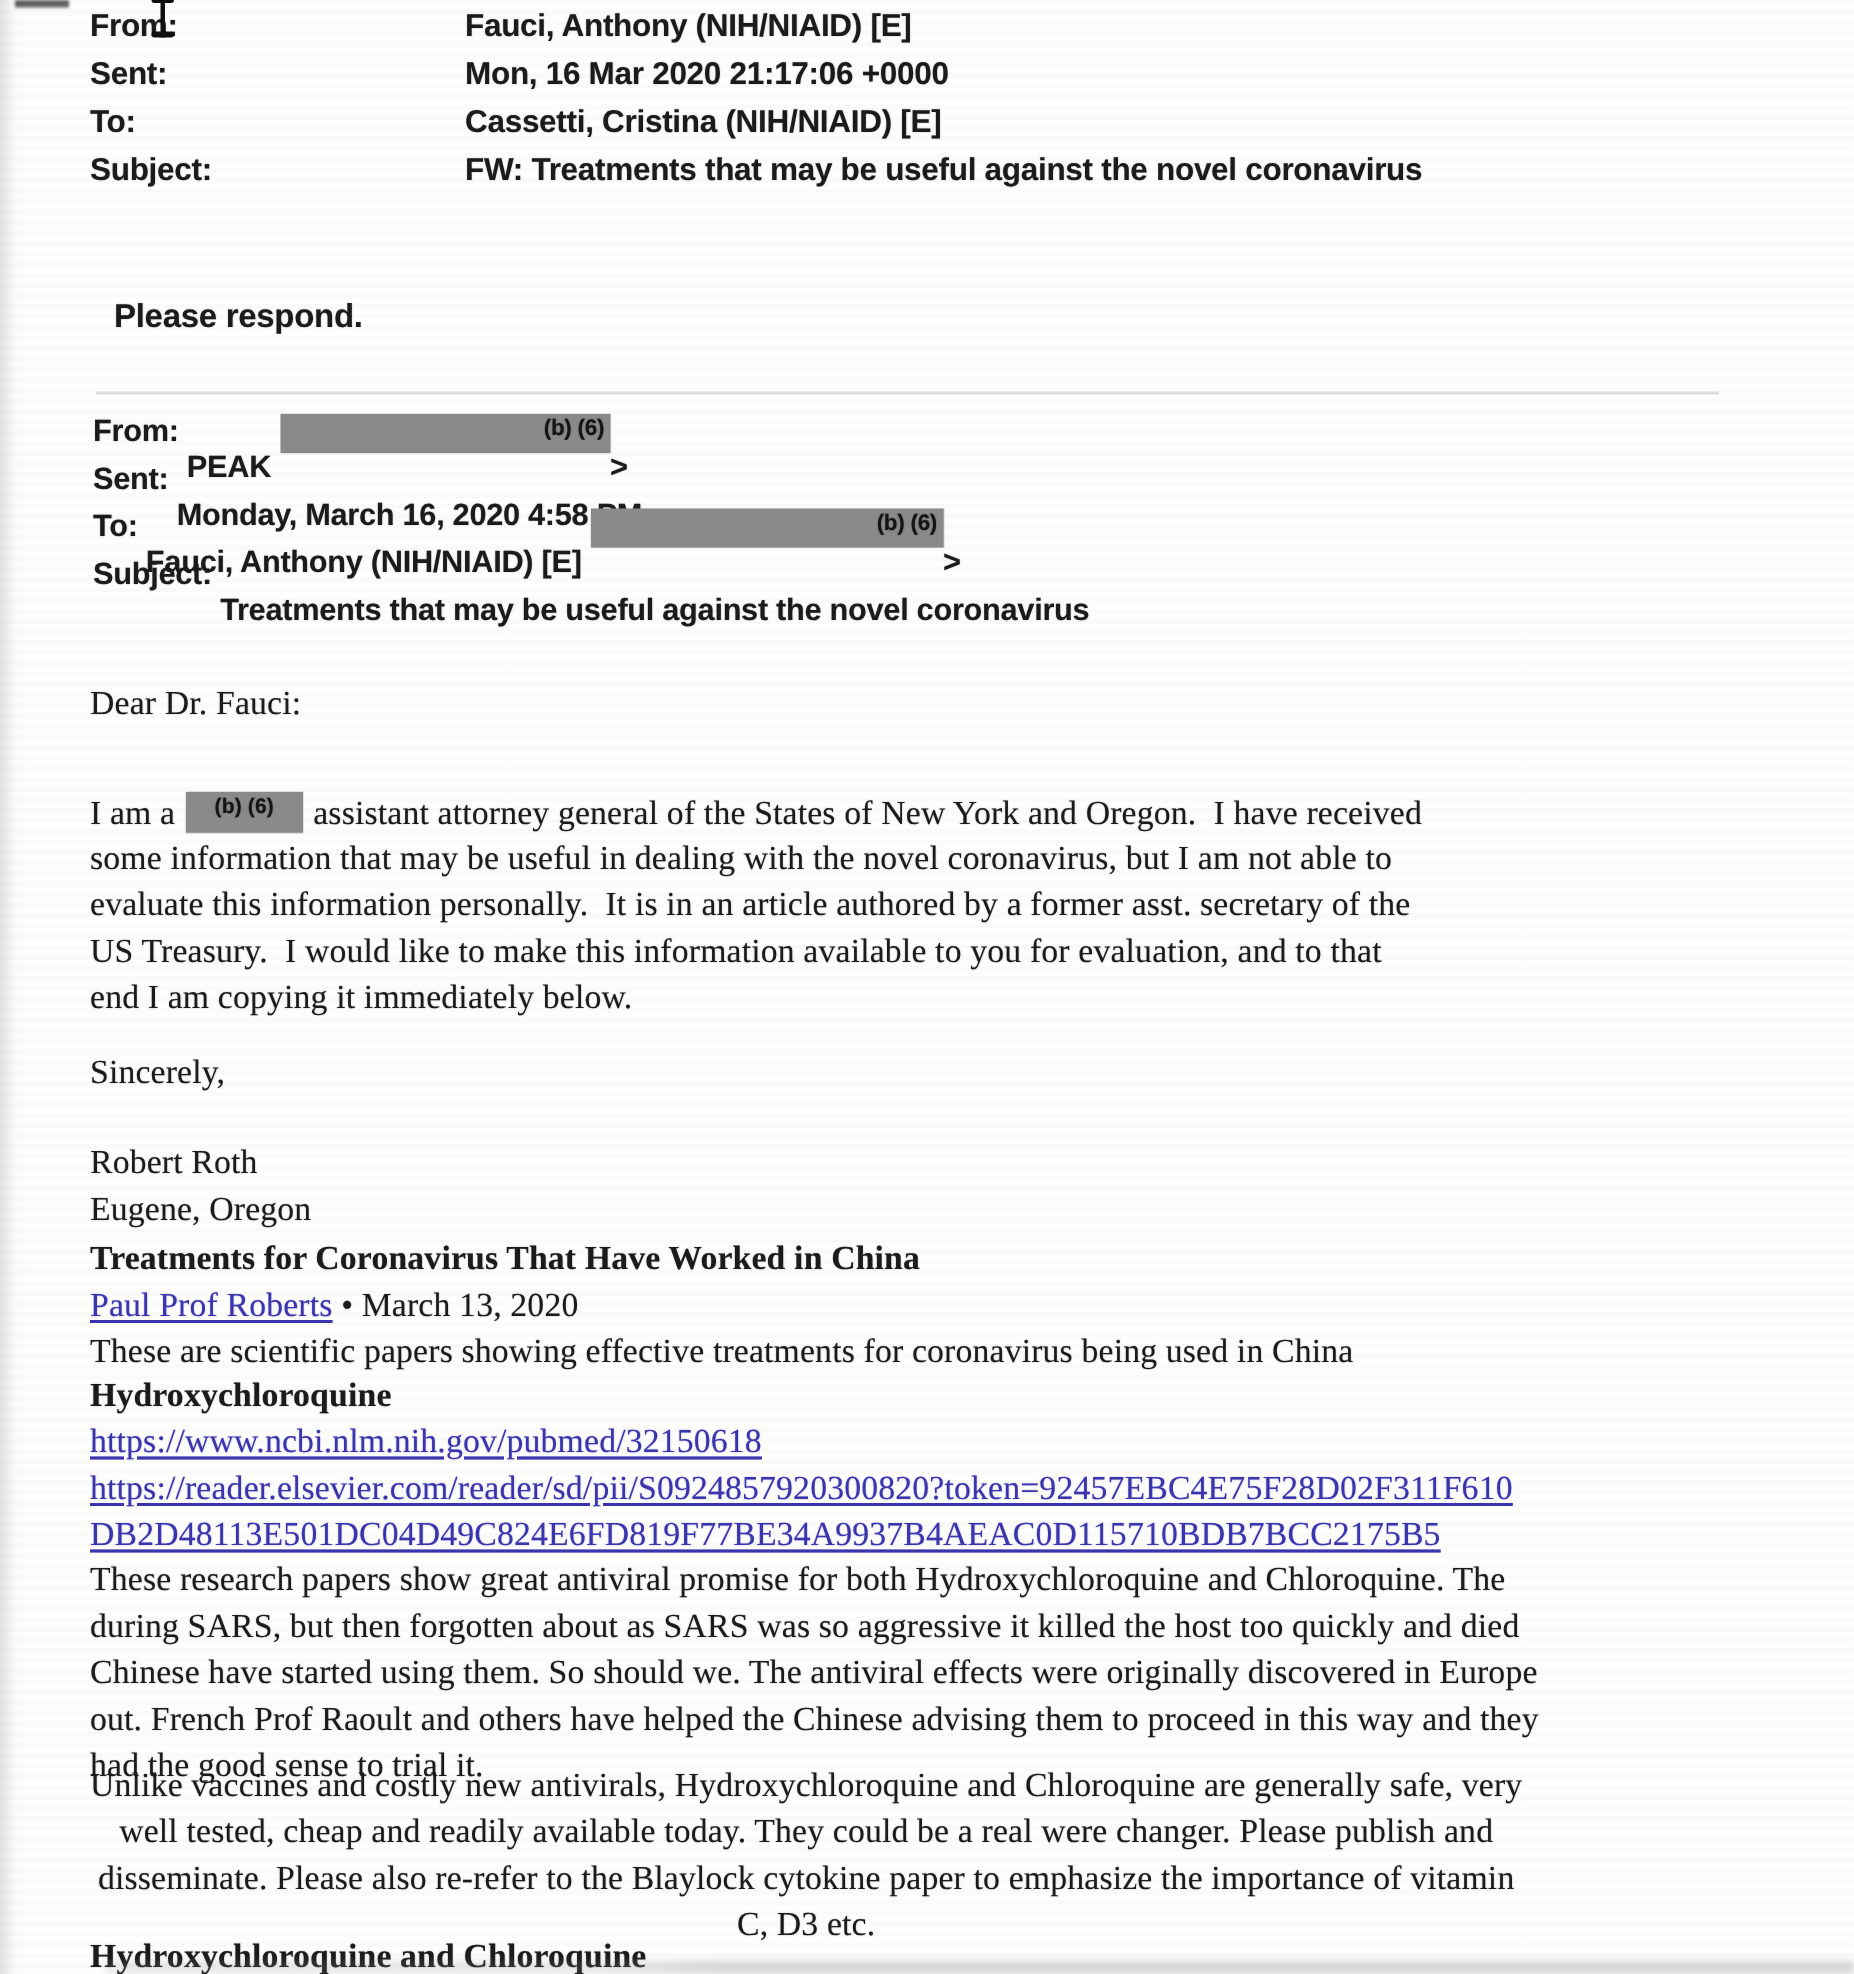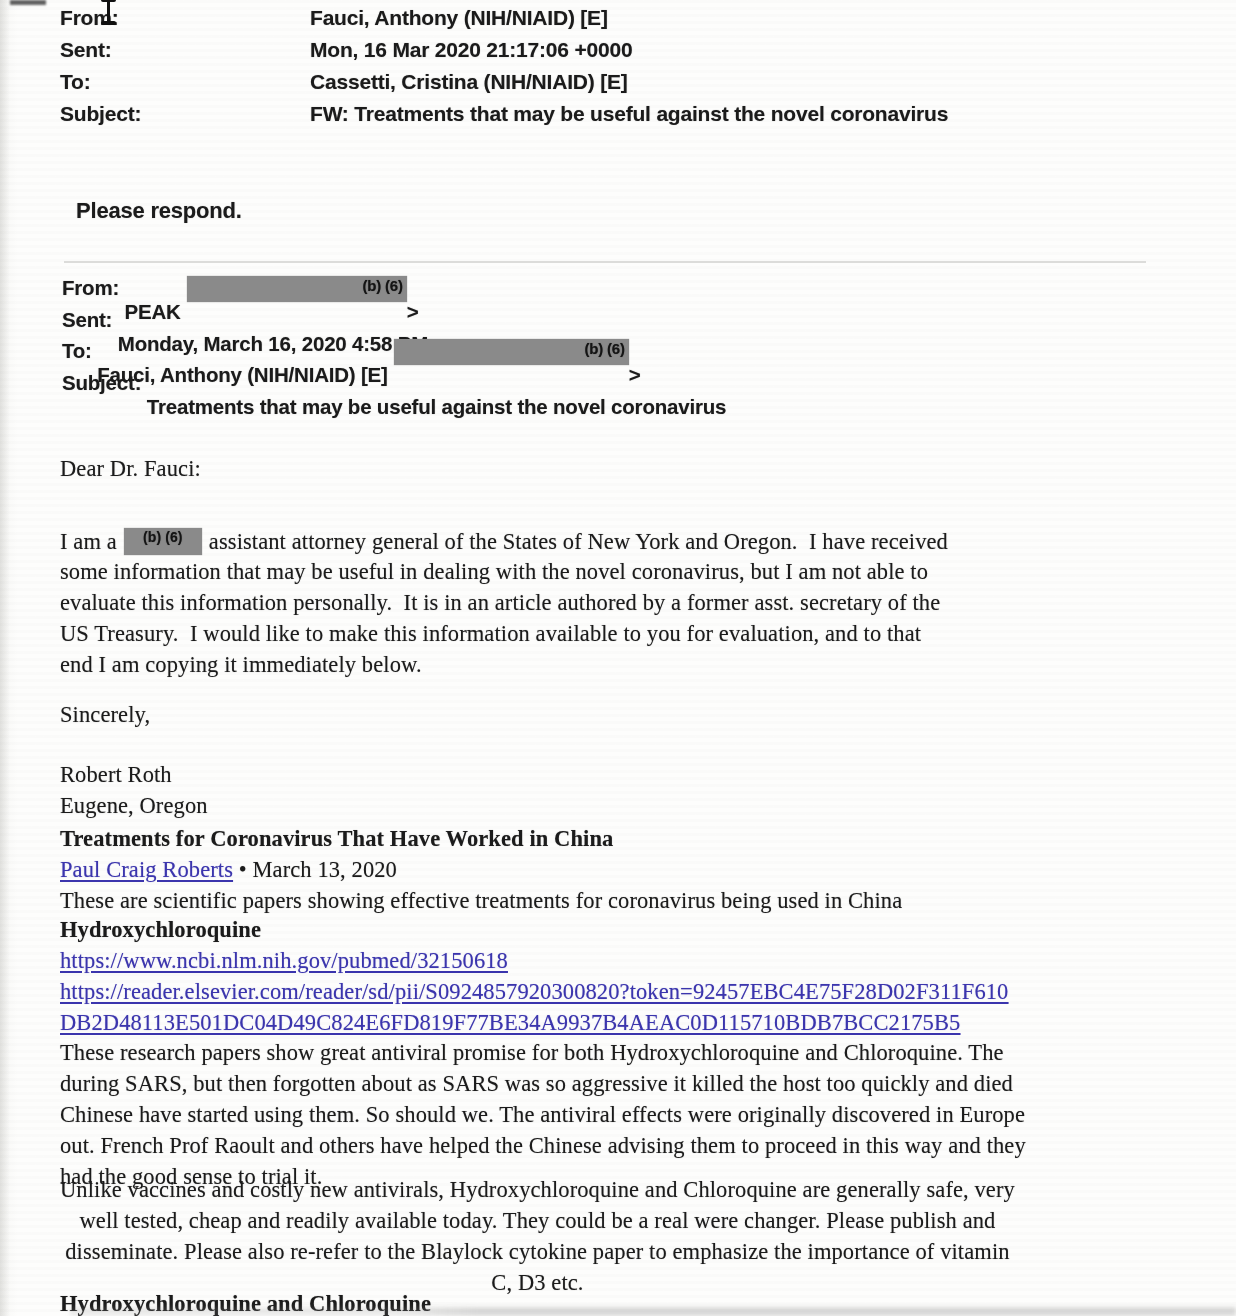--- a/index.html
+++ b/index.html
@@ -139,21 +139,21 @@
   <div class="abs serif txt" style="top:762px;">
 
       <div class="bline">Robert Roth</div>
 
       <div class="bline">Eugene, Oregon</div>
 
   </div>
 
   <div class="abs serif txt bold" style="top:826px;font-family:Liberation Serif, serif;">Treatments for Coronavirus That Have Worked in China</div>
 
-  <div class="abs serif txt bline" style="top:857px;"><span class="doclink">Paul Craig Roberts</span><span> • March 13, 2020</span></div>
+  <div class="abs serif txt bline" style="top:857px;"><span class="doclink">Paul Prof Roberts</span><span> • March 13, 2020</span></div>
 
   <div class="abs serif txt" style="top:888px;">These are scientific papers showing effective treatments for coronavirus being used in China</div>
 
   <div class="abs serif txt bold" style="top:917px;">Hydroxychloroquine</div>
 
   <div class="abs serif bline" style="top:948px;"><span class="doclink">https://www.ncbi.nlm.nih.gov/pubmed/32150618</span></div>
 
   <div class="abs serif" style="top:979px;">
 
       <div class="bline"><span class="doclink">https://reader.elsevier.com/reader/sd/pii/S0924857920300820?token=92457EBC4E75F28D02F311F610</span></div>

